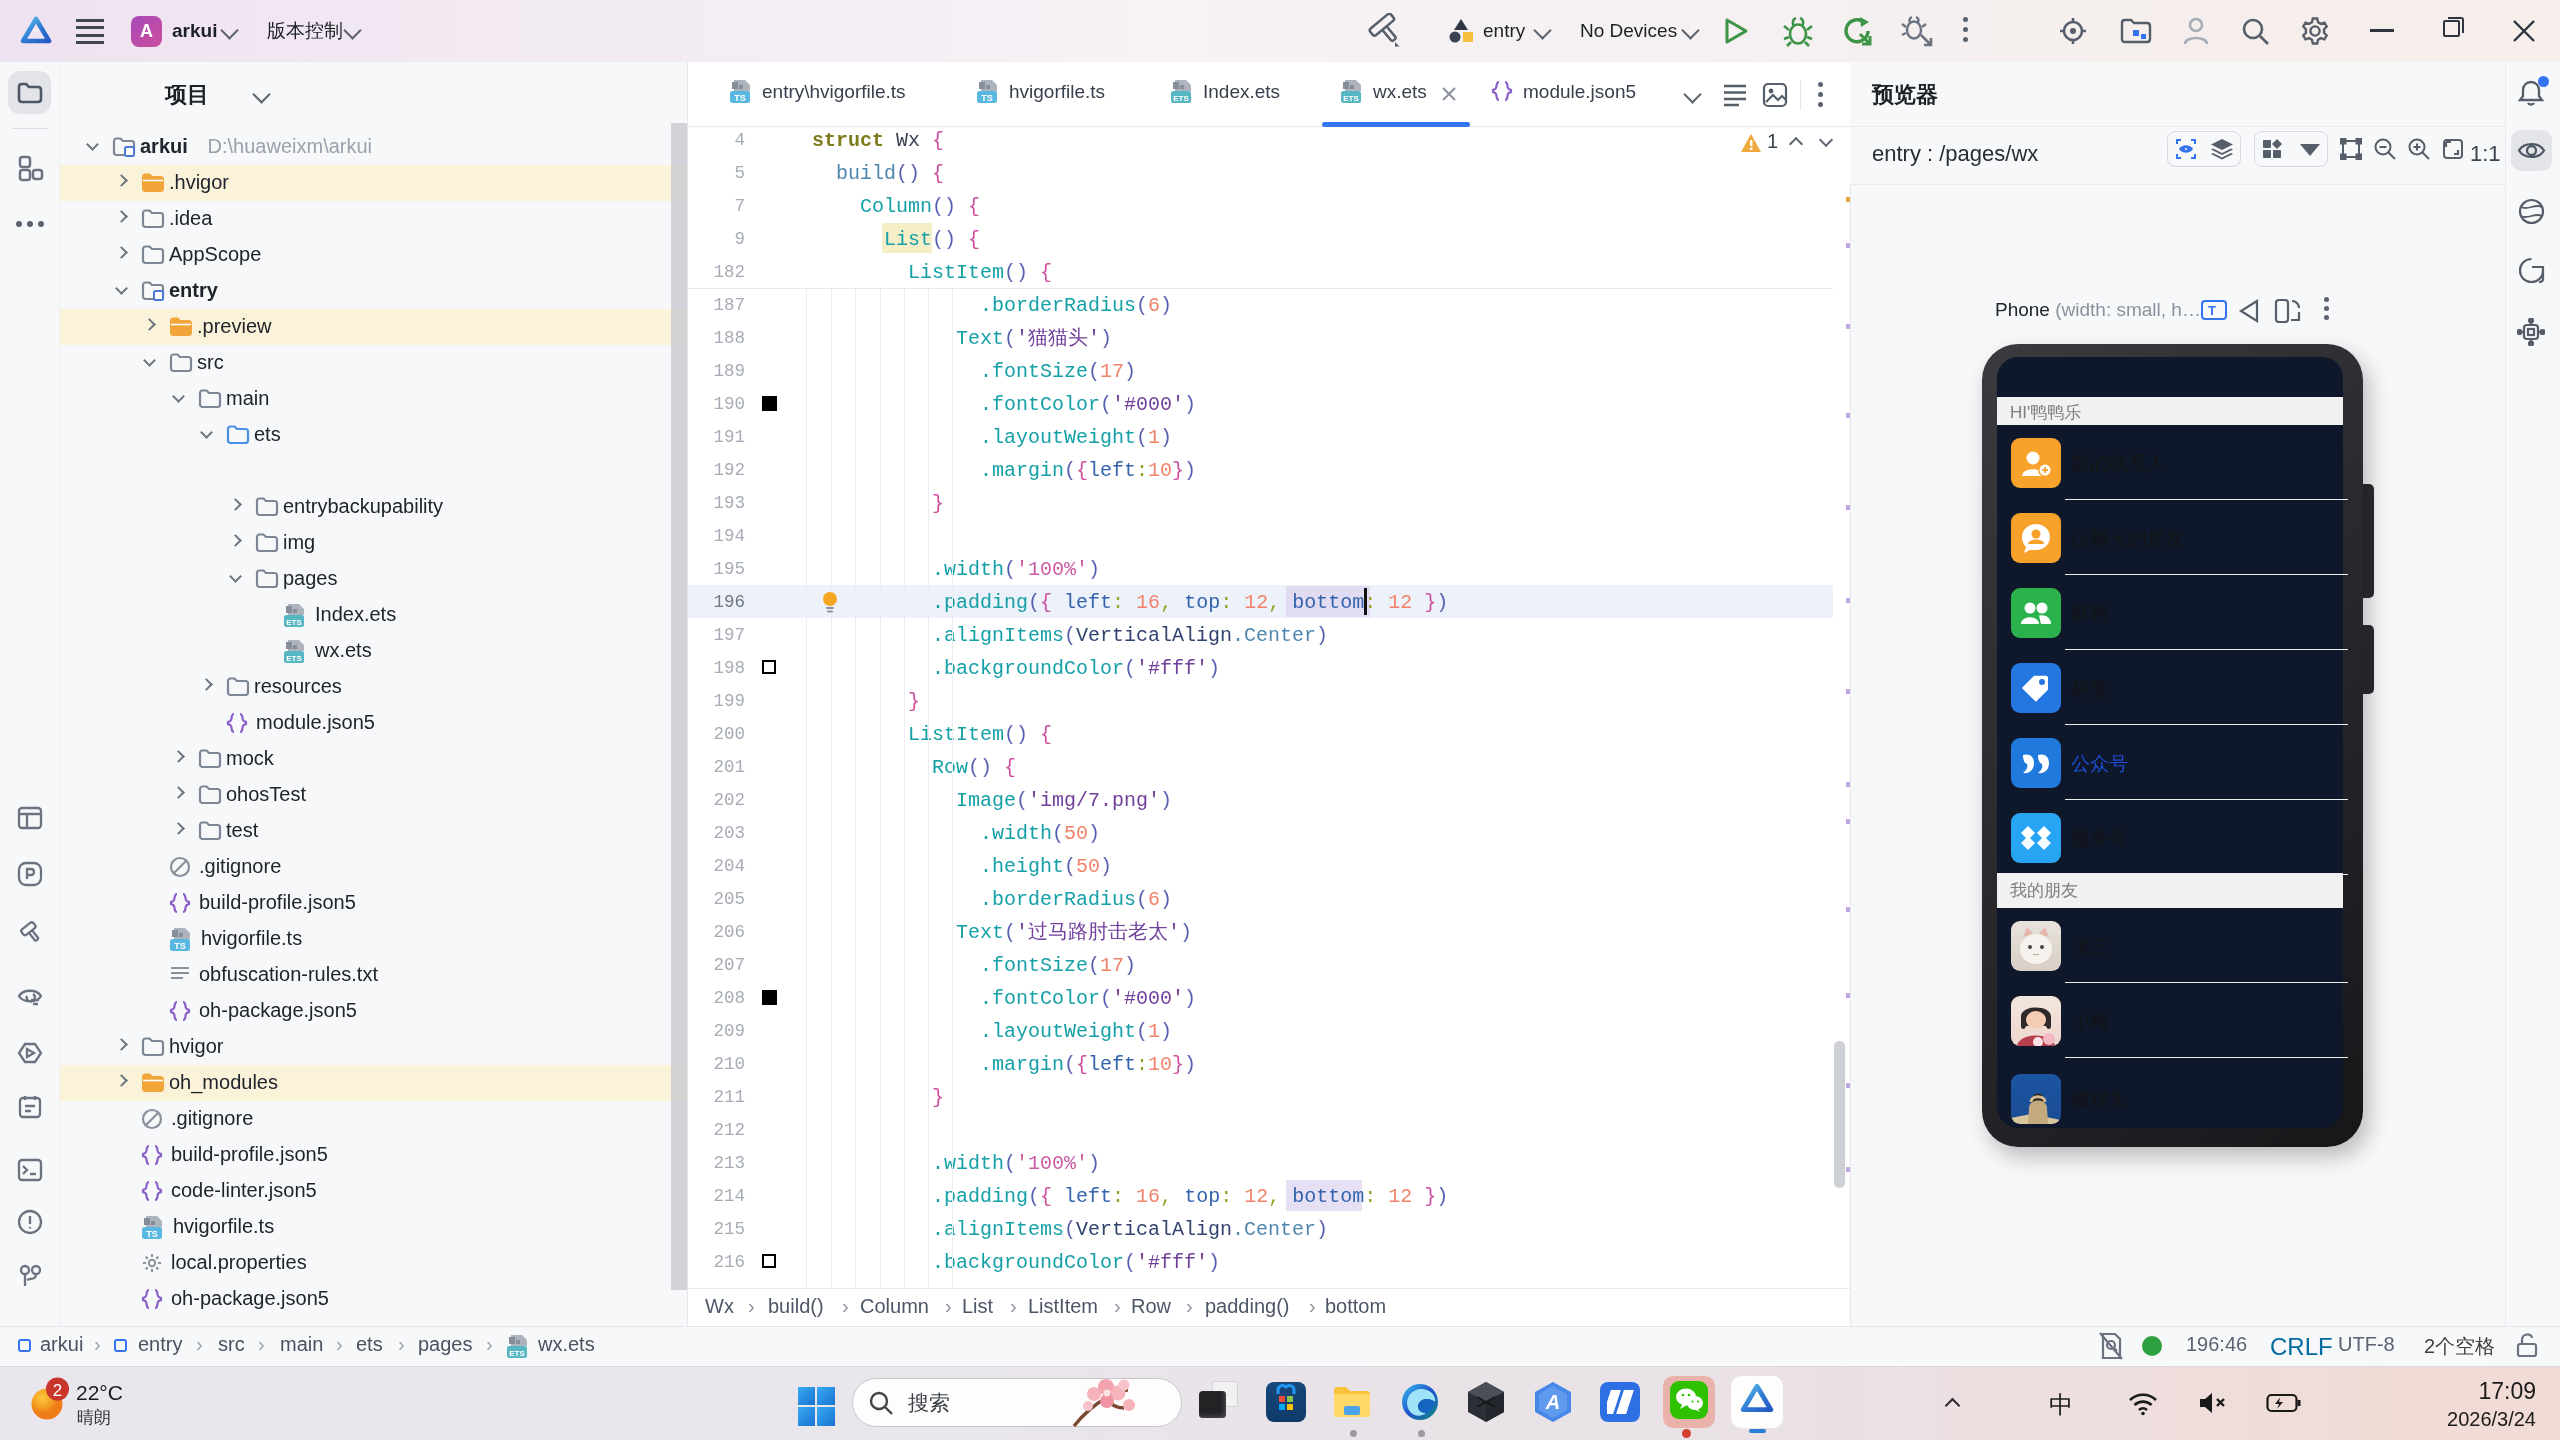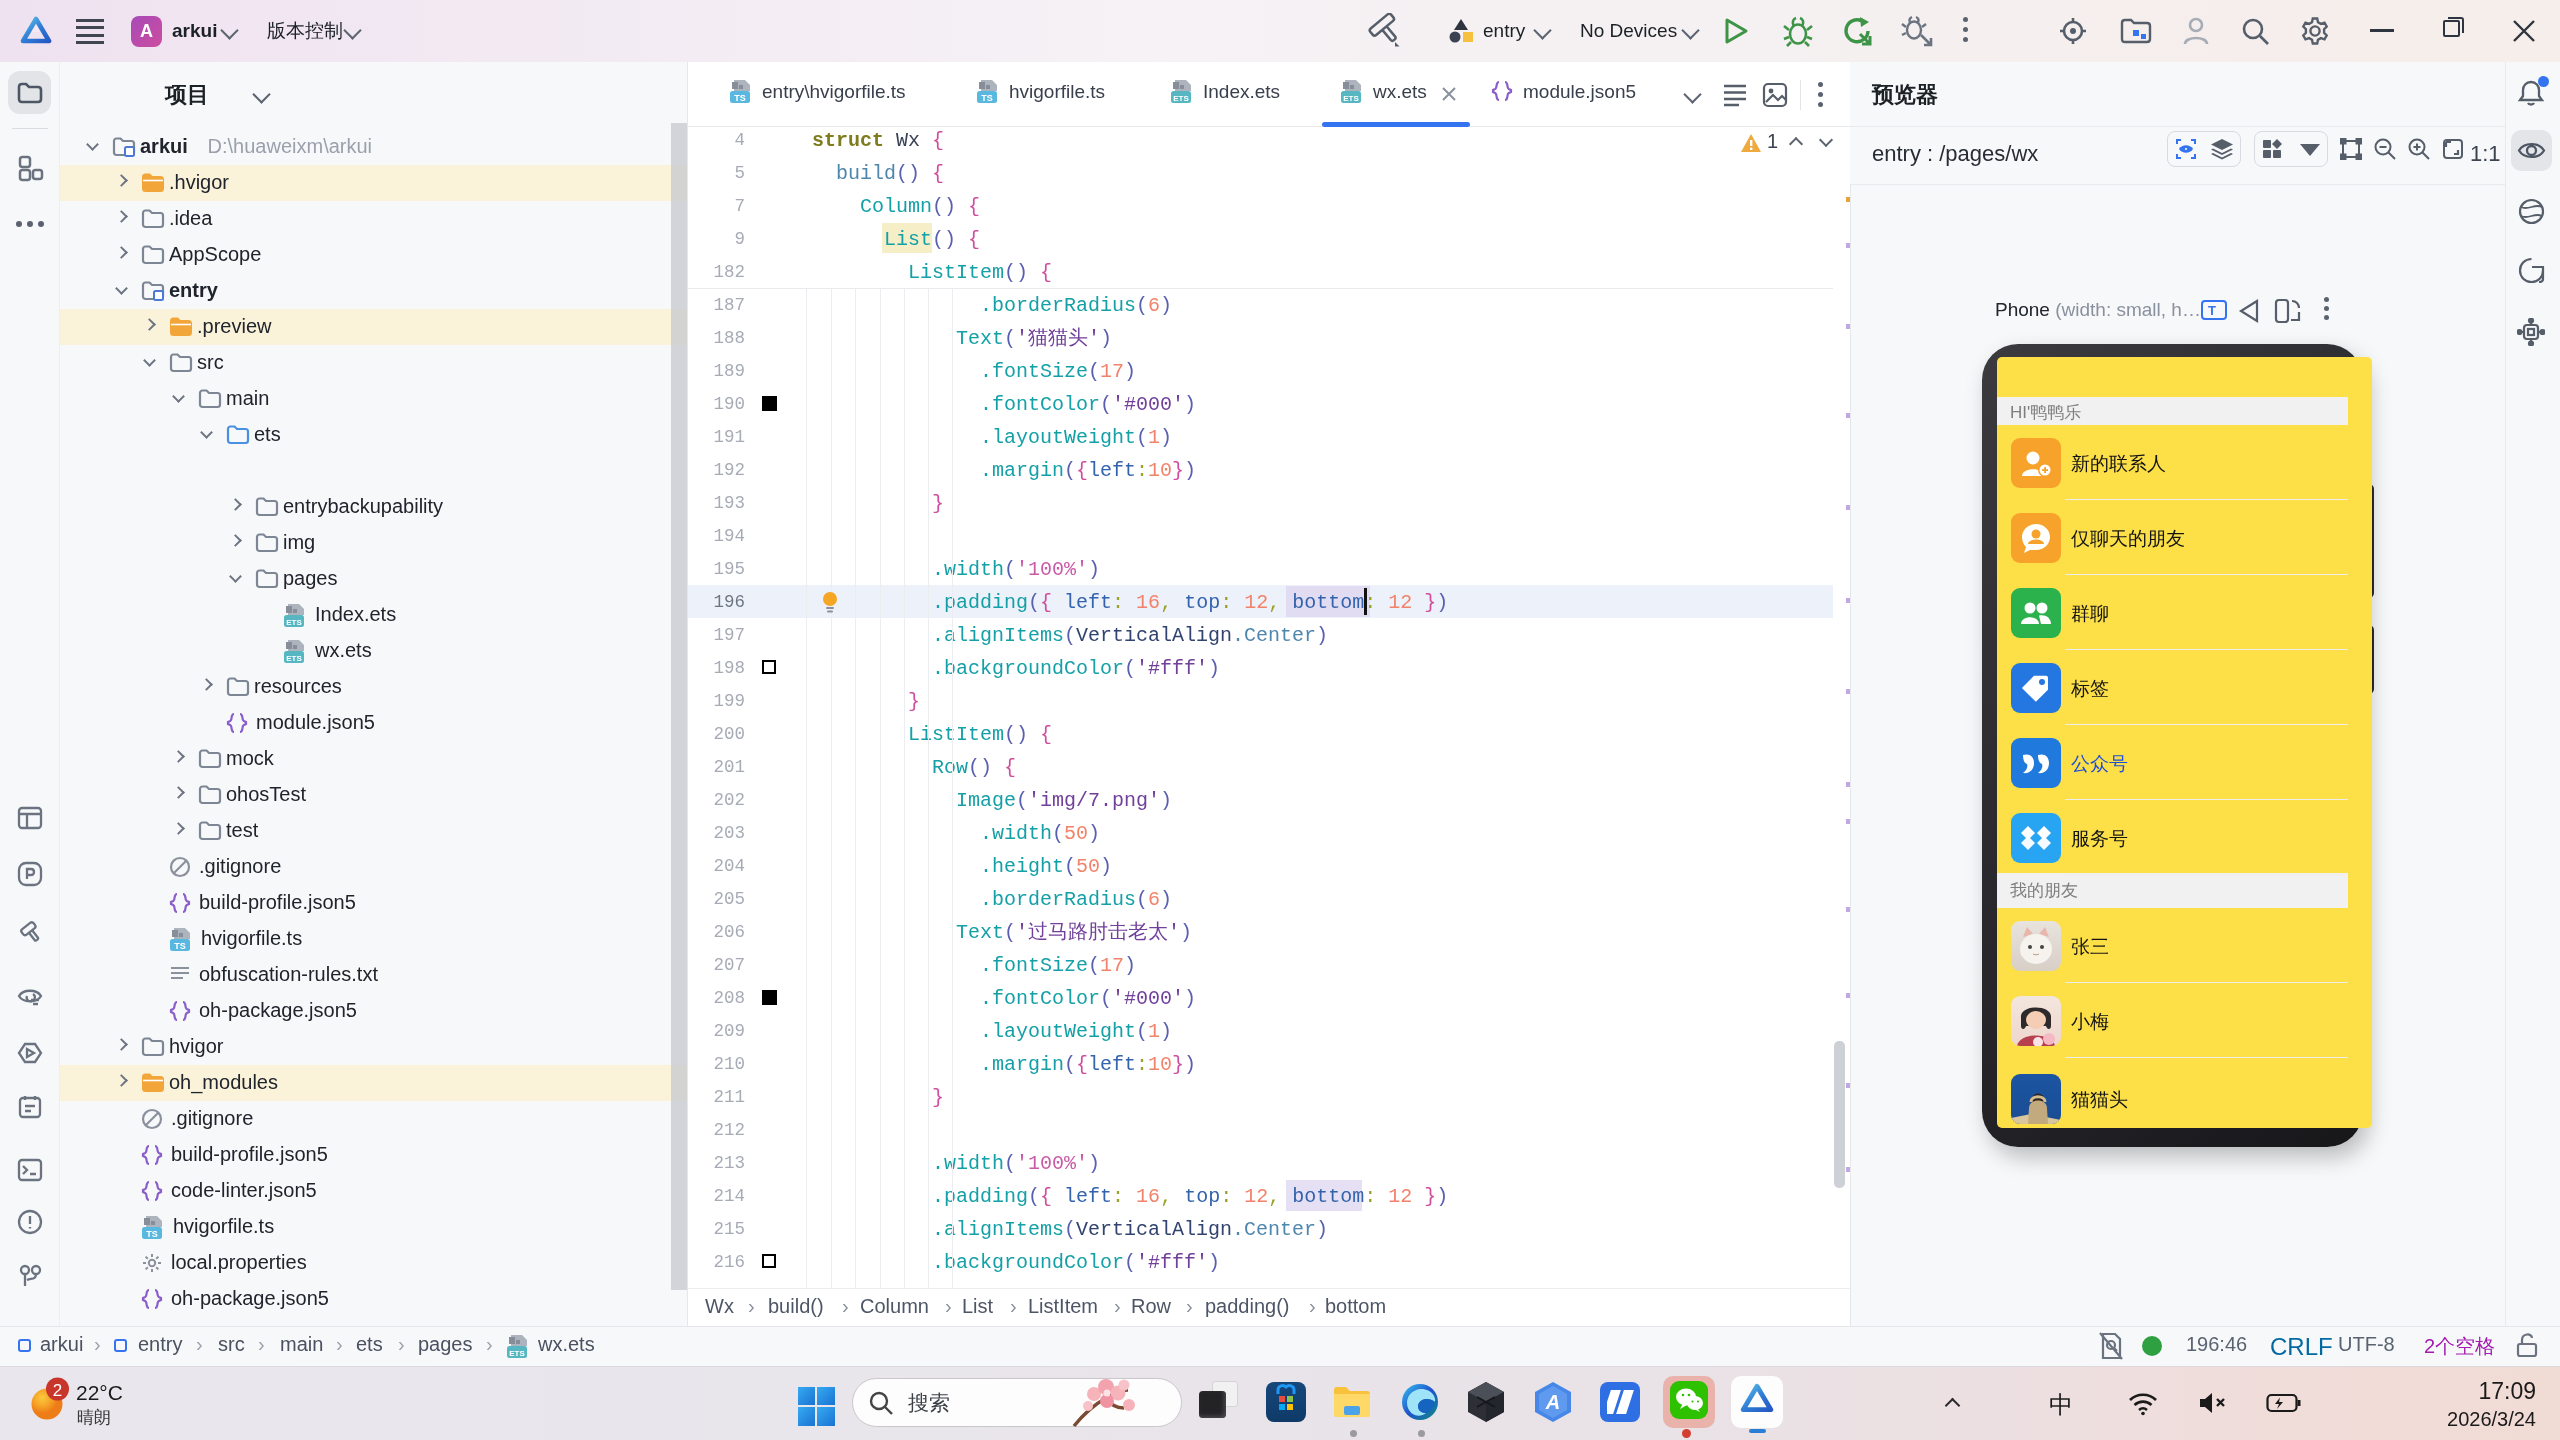--- a/index.html
+++ b/index.html
@@ -678,21 +678,21 @@
       </svg>
 <div class="abs" style="left:2324px;top:297px;width:4px;height:26px">
  <div style="width:4.5px;height:4.5px;border-radius:3px;background:#5a6270;margin-bottom:4.5px"></div>
  <div style="width:4.5px;height:4.5px;border-radius:3px;background:#5a6270;margin-bottom:4.5px"></div>
  <div style="width:4.5px;height:4.5px;border-radius:3px;background:#5a6270"></div>
       </div>
 
 <div class="abs" style="left:2363px;top:484px;width:11px;height:114px;background:#2c2c30;border-radius:0 5px 5px 0"></div>
 <div class="abs" style="left:2363px;top:625px;width:11px;height:69px;background:#2c2c30;border-radius:0 5px 5px 0"></div>
 <div class="abs" style="left:1982px;top:344px;width:381px;height:803px;background:linear-gradient(135deg,#3a3a3f,#17171a);border-radius:36px;box-shadow:6px 10px 22px rgba(0,0,0,0.25)"></div>
-<div class="abs" style="left:1997px;top:357px;width:375px;height:771px;background:#fde047;border-radius:5px;overflow:hidden">
+<div class="abs" style="left:1997px;top:357px;width:346px;height:771px;background:#0f172a;border-radius:21px;overflow:hidden">
  <div style="position:absolute;left:0;top:40px;width:351px;height:28px;background:#f1f1f1"></div>
  <div style="position:absolute;left:13px;top:44px;font-size:17px;color:#7e7e7e">HI'鸭鸭乐</div>
  <div style="position:absolute;left:0;top:516px;width:351px;height:35px;background:#f1f1f1"></div>
  <div style="position:absolute;left:13px;top:522px;font-size:17px;color:#7e7e7e">我的朋友</div>
 </div>
 <div class="abs" style="left:2011px;top:438px;width:50px;height:50px;border-radius:9px;overflow:hidden">
         <div style="width:50px;height:50px;background:#f7a22b"></div>
         <svg style="position:absolute;left:8px;top:10px" width="34" height="32" viewBox="0 0 34 32" fill="#fff">
           <circle cx="14" cy="10" r="6.5"></circle>
           <path d="M3 28 C3 19 25 19 25 28 Z"></path>
@@ -823,21 +823,21 @@
 
 <svg class="abs" style="left:2096px;top:1331px" width="30" height="30" viewBox="0 0 30 30" fill="none" stroke="#6b7380" stroke-width="2.2">
  <path d="M7 3 L19 3 L24 8 L24 27 L7 27 Z"></path>
           <circle cx="15" cy="14" r="4"></circle>
           <path d="M18 17 L21 20 M4 2 L26 28"></path>
         </svg>
 <div class="abs" style="left:2142px;top:1336px;width:20px;height:20px;border-radius:11px;background:#2fa042"></div>
 <div class="abs" style="left:2186px;top:1333px;font-size:20px;color:#5a6372">196:46</div>
 <div class="abs" style="left:2270px;top:1333px;font-size:24px;color:#0369a1">CRLF</div>
 <div class="abs" style="left:2338px;top:1333px;font-size:20px;color:#5a6372">UTF-8</div>
-<div class="abs" style="left:2424px;top:1333px;font-size:20px;color:#a21caf">2个空格</div>
+<div class="abs" style="left:2424px;top:1333px;font-size:20px;color:#404040">2个空格</div>
 <svg class="abs" style="left:2514px;top:1332px" width="26" height="27" viewBox="0 0 26 27" fill="none" stroke="#6b7380" stroke-width="2.2">
  <rect x="4" y="12" width="18" height="12" rx="2"></rect>
           <path d="M8 12 L8 8 C8 1 18 1 18 6"></path>
         </svg>
 <div class="abs" id="taskbar"></div>
 
 <svg class="abs" style="left:30px;top:1375px" width="44" height="48" viewBox="0 0 44 48">
  <defs>
             <radialGradient id="sg" cx="0.35" cy="0.3">
               <stop offset="0" stop-color="#fbc93d"></stop>

